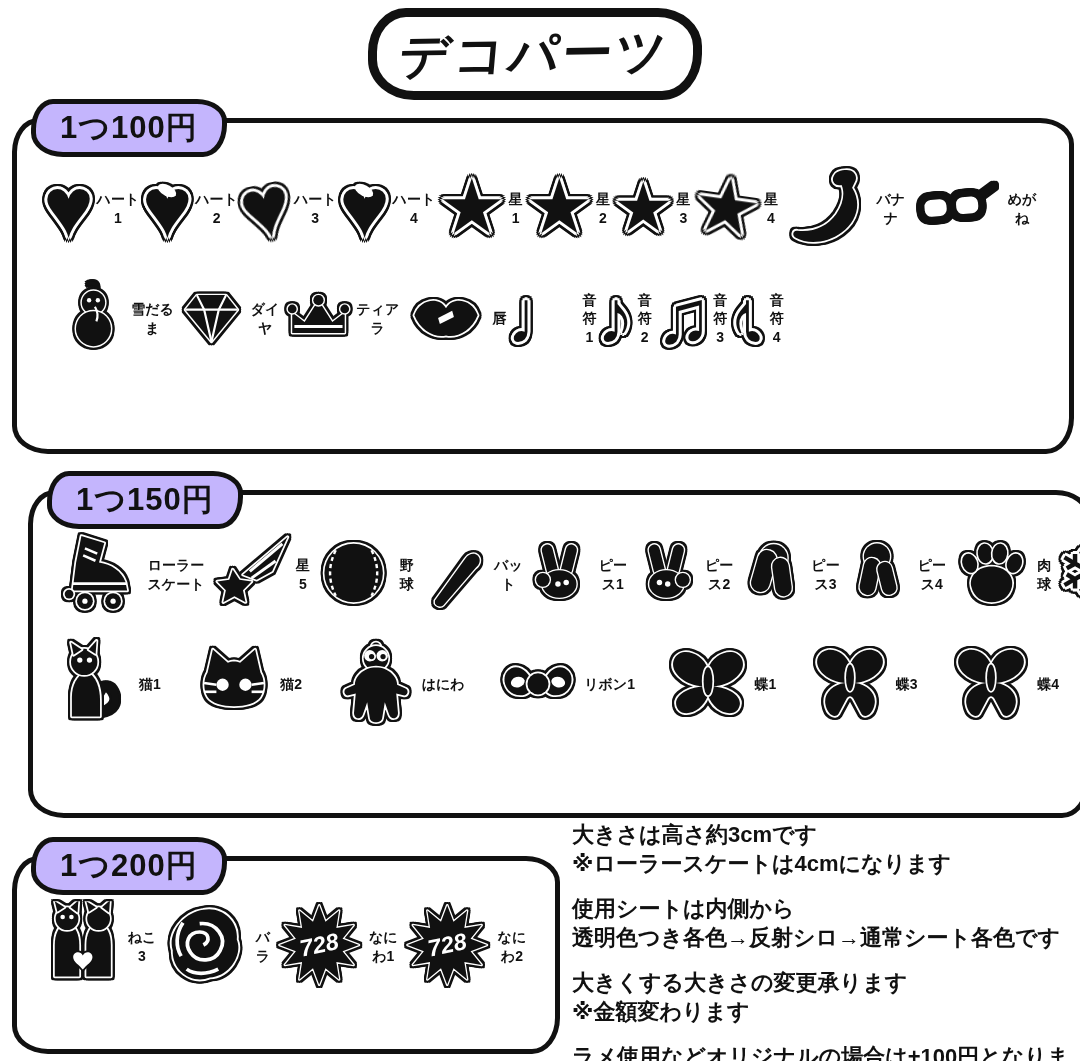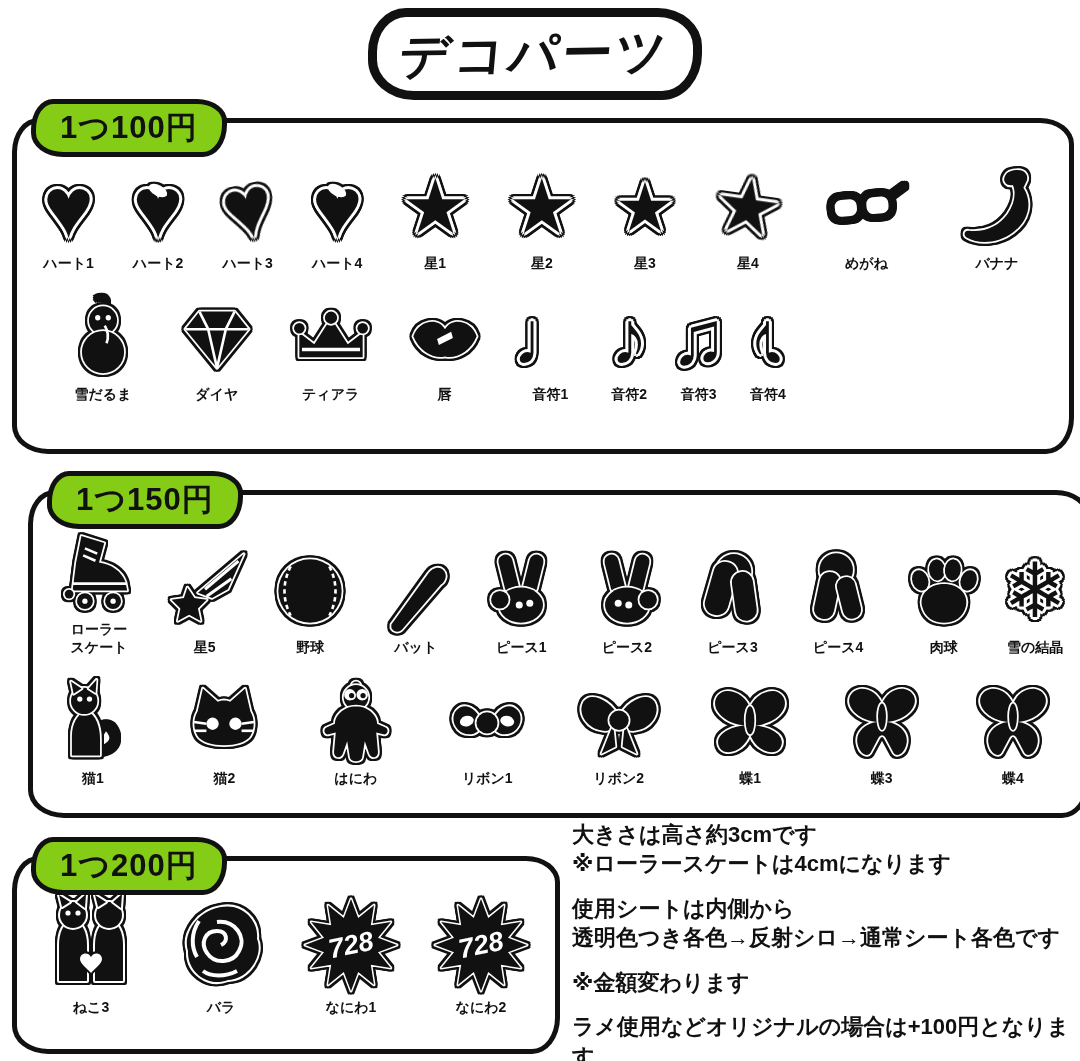--- a/index.html
+++ b/index.html
@@ -5,37 +5,37 @@
   html,body{margin:0;padding:0;background:#fff;}
   body{width:1080px;height:1061px;font-family:"Liberation Sans","DejaVu Sans",sans-serif;color:#111;}
   .page{position:relative;width:1080px;height:1061px;background:#fff;overflow:hidden;}
 
   
   .panel{position:absolute;background:#fff;border:5px solid #111;
          border-radius:26px 34px 28px 36px / 34px 26px 36px 28px;}
   .panel1{left:12px;top:118px;width:1052px;height:326px;}
   .panel2{left:28px;top:490px;width:1052px;height:318px;}
   .panel3{left:12px;top:856px;width:538px;height:188px;}
-  .bubble{position:absolute;top:-24px;left:14px;background:#84cc16;border:5px solid #111;
+  .bubble{position:absolute;top:-24px;left:14px;background:#c4b5fd;border:5px solid #111;
           border-radius:22px 30px 24px 32px / 30px 22px 32px 24px;
           padding:3px 24px;font-size:31px;font-weight:800;letter-spacing:1px;white-space:nowrap;z-index:3;}
   .title-bubble{position:absolute;left:368px;top:8px;width:316px;height:74px;background:#fff;
           border:9px solid #111;border-radius:38px 44px 40px 46px / 44px 38px 46px 40px;
           display:flex;align-items:center;justify-content:center;z-index:4;}
   .title-text{font-size:50px;font-weight:900;letter-spacing:3px;transform:skewX(-6deg) rotate(-1deg);}
 
   
   .rows{position:relative;width:100%;height:100%;display:flex;flex-direction:column;}
   .row{display:flex;justify-content:space-between;align-items:flex-end;}
   .p1r1{padding:40px 26px 0 26px;}
   .p1r2{padding:22px 0 0 40px;width:730px;}
   .p2r1{padding:34px 18px 0 20px;}
   .p2r2{padding:22px 26px 0 14px;gap:16px;}
   .p3r1{padding:34px 22px 0 22px;}
-  .cell{display:flex;flex-direction:column;align-items:center;}
+  .cell{display:flex;flex-direction:row;align-items:center;}
   .lbl{font-weight:700;font-size:14px;margin-top:3px;text-align:center;line-height:1.3;}
   .w2{width:62px;}
 
   
   .art{display:flex;align-items:center;justify-content:center;position:relative;
        filter:drop-shadow(2px 0 0 #111) drop-shadow(-2px 0 0 #111) drop-shadow(0 2px 0 #111) drop-shadow(0 -2px 0 #111);}
   svg.art{width:92px;height:88px;}
   .panel3 svg.art{width:104px;height:100px;}
   .glyph{font-size:76px;line-height:88px;height:88px;color:#111;font-weight:700;
          text-shadow:3px 0 #fff,-3px 0 #fff,0 3px #fff,0 -3px #fff,2px 2px #fff,-2px -2px #fff,2px -2px #fff,-2px 2px #fff;}
@@ -319,29 +319,29 @@
         <div class="cell">
             <span class="art glyph i-star small"></span>
             <div class="lbl">星3</div>
           </div>
         <div class="cell">
             <span class="art glyph i-star tilt-r"></span>
             <div class="lbl">星4</div>
           </div>
         <div class="cell">
             <svg class="art" viewBox="0 0 100 100">
+              <use href="#sym-banana"></use>
+            </svg>
+            <div class="lbl">バナナ</div>
+          </div>
+        <div class="cell">
+            <svg class="art" viewBox="0 0 100 100">
               <use href="#sym-glasses"></use>
             </svg>
             <div class="lbl">めがね</div>
-          </div>
-        <div class="cell">
-            <svg class="art" viewBox="0 0 100 100">
-              <use href="#sym-banana"></use>
-            </svg>
-            <div class="lbl">バナナ</div>
           </div>
       </div>
       <div class="row p1r2">
         <div class="cell">
             <svg class="art" viewBox="0 0 100 100">
               <use href="#sym-snowman"></use>
             </svg>
             <div class="lbl">雪だるま</div>
           </div>
         <div class="cell">
@@ -465,26 +465,20 @@
             <div class="lbl">はにわ</div>
           </div>
         <div class="cell">
             <svg class="art" viewBox="0 0 100 100">
               <use href="#sym-bow1"></use>
             </svg>
             <div class="lbl">リボン1</div>
           </div>
         <div class="cell">
             <svg class="art" viewBox="0 0 100 100">
-              <use href="#sym-bow2"></use>
-            </svg>
-            <div class="lbl">リボン2</div>
-          </div>
-        <div class="cell">
-            <svg class="art" viewBox="0 0 100 100">
               <use href="#sym-butterflyA"></use>
             </svg>
             <div class="lbl">蝶1</div>
           </div>
         <div class="cell">
             <svg class="art" viewBox="0 0 100 100">
               <use href="#sym-butterflyB"></use>
             </svg>
             <div class="lbl">蝶3</div>
           </div>
@@ -535,20 +529,21 @@
   <div class="notes">
     <div class="note-p">
       <div class="note-line">大きさは高さ約3cmです</div>
       <div class="note-line">※ローラースケートは4cmになります</div>
     </div>
     <div class="note-p">
       <div class="note-line">使用シートは内側から</div>
       <div class="note-line">透明色つき各色→反射シロ→通常シート各色です</div>
     </div>
     <div class="note-p">
+      <div class="note-line">大きくする大きさの変更承ります</div>
       <div class="note-line">※金額変わります</div>
     </div>
     <div class="note-p">
       <div class="note-line">ラメ使用などオリジナルの場合は+100円となります</div>
     </div>
   </div>
 
 </div>
 
 </body></html>

